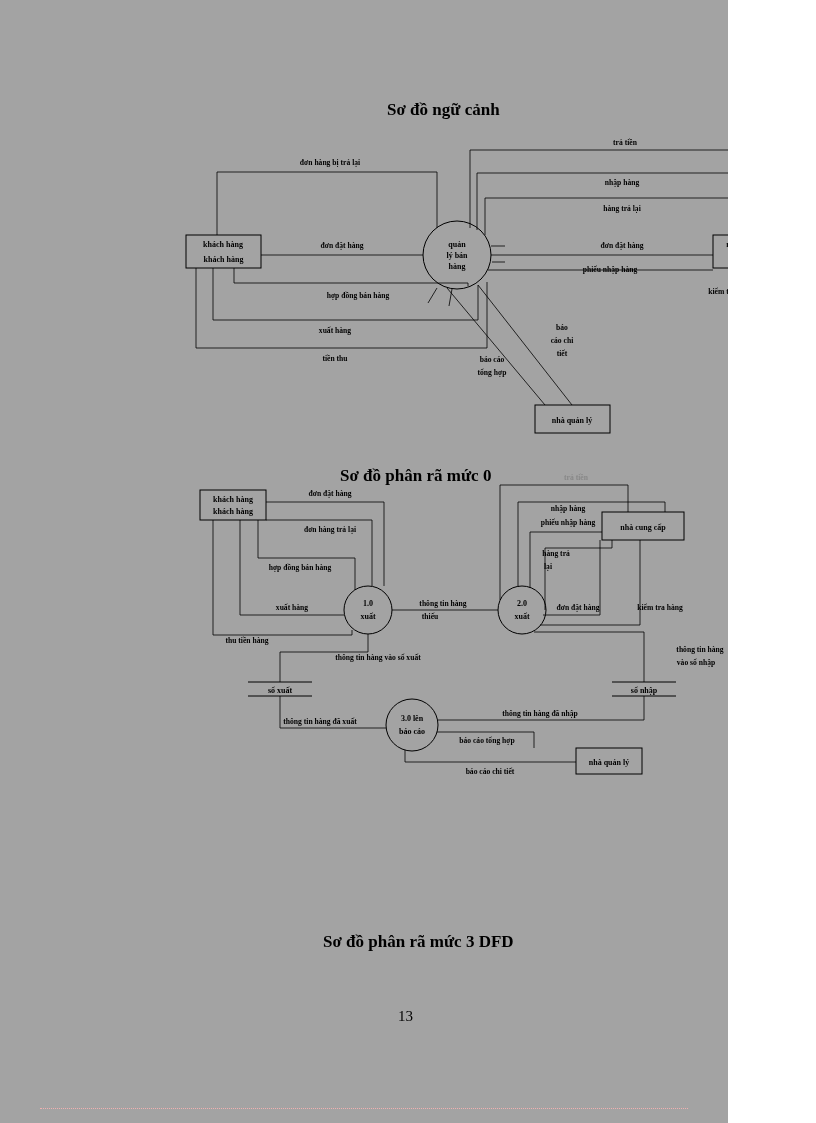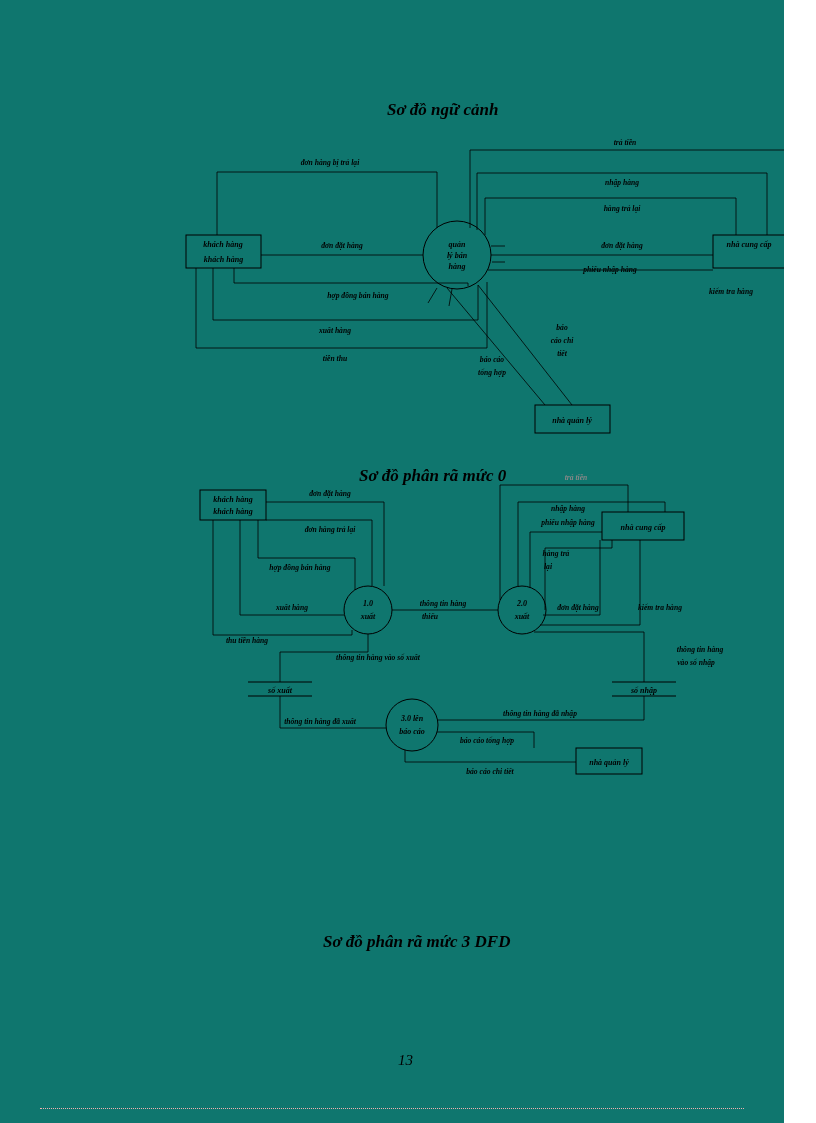--- a/index.html
+++ b/index.html
@@ -5,25 +5,24 @@
   html, body {
     margin: 0;
     padding: 0;
     background: #ffffff;
   }
   body {
     font-family: "Liberation Serif", serif;
   }
   .page {
     position: relative;
-    width: 784px;
+    width: 728px;
     height: 1123px;
-    background: #0f766e;
+    background: #a3a3a3;
     overflow: hidden;
-    font-style: italic;
   }
   .title {
     position: absolute;
     font-family: "Liberation Serif", serif;
     font-weight: bold;
     font-size: 17px;
     color: #000;
     white-space: nowrap;
   }
   .page-number {
@@ -140,21 +139,21 @@
 
     <path class="flow" d="M 437 288 L 428 303"></path>
     <path class="flow" d="M 452 289 L 449 306"></path>
     <path class="flow" d="M 492 262 L 505 262"></path>
     <path class="flow" d="M 491 246 L 505 246"></path>
   </svg>
 
   <div style="position:absolute; left:186px; top:255px; width:75px; text-align:center;
               font-family:'Liberation Serif',serif; font-weight:bold; font-size:8px;">khách hàng</div>
 
-  <div class="title" style="left:359px; top:466px;">Sơ đồ phân rã mức 0</div>
+  <div class="title" style="left:340px; top:466px;">Sơ đồ phân rã mức 0</div>
 
   <svg class="diagram" width="816" height="360" viewBox="0 0 816 360" style="top:460px;">
 
     <rect class="ent" x="200" y="30" width="66" height="30"></rect>
     <text x="233" y="42" text-anchor="middle">khách hàng</text>
     <text x="233" y="54" text-anchor="middle">khách hàng</text>
 
     <rect class="ent" x="602" y="512" width="0" height="0"></rect>
     <rect class="ent" x="602" y="52" width="82" height="28"></rect>
     <text x="643" y="70" text-anchor="middle">nhà cung cấp</text>
@@ -236,16 +235,16 @@
 
     <path class="flow" d="M 437 272 L 534 272 L 534 288"></path>
     <text x="487" y="283" text-anchor="middle" class="lbl">báo cáo tổng hợp</text>
 
     <path class="flow" d="M 405 290 L 405 302 L 576 302"></path>
     <text x="490" y="314" text-anchor="middle" class="lbl">báo cáo chi tiết</text>
   </svg>
 
   <div class="title" style="left:323px; top:932px;">Sơ đồ phân rã mức 3 DFD</div>
 
-  <div class="page-number" style="left:398px; top:1052px;text-align:center;">13</div>
+  <div class="page-number" style="left:398px; top:1008px;text-align:center;">13</div>
 
   <div class="footer-rule"></div>
 </div>
 
 </body></html>

